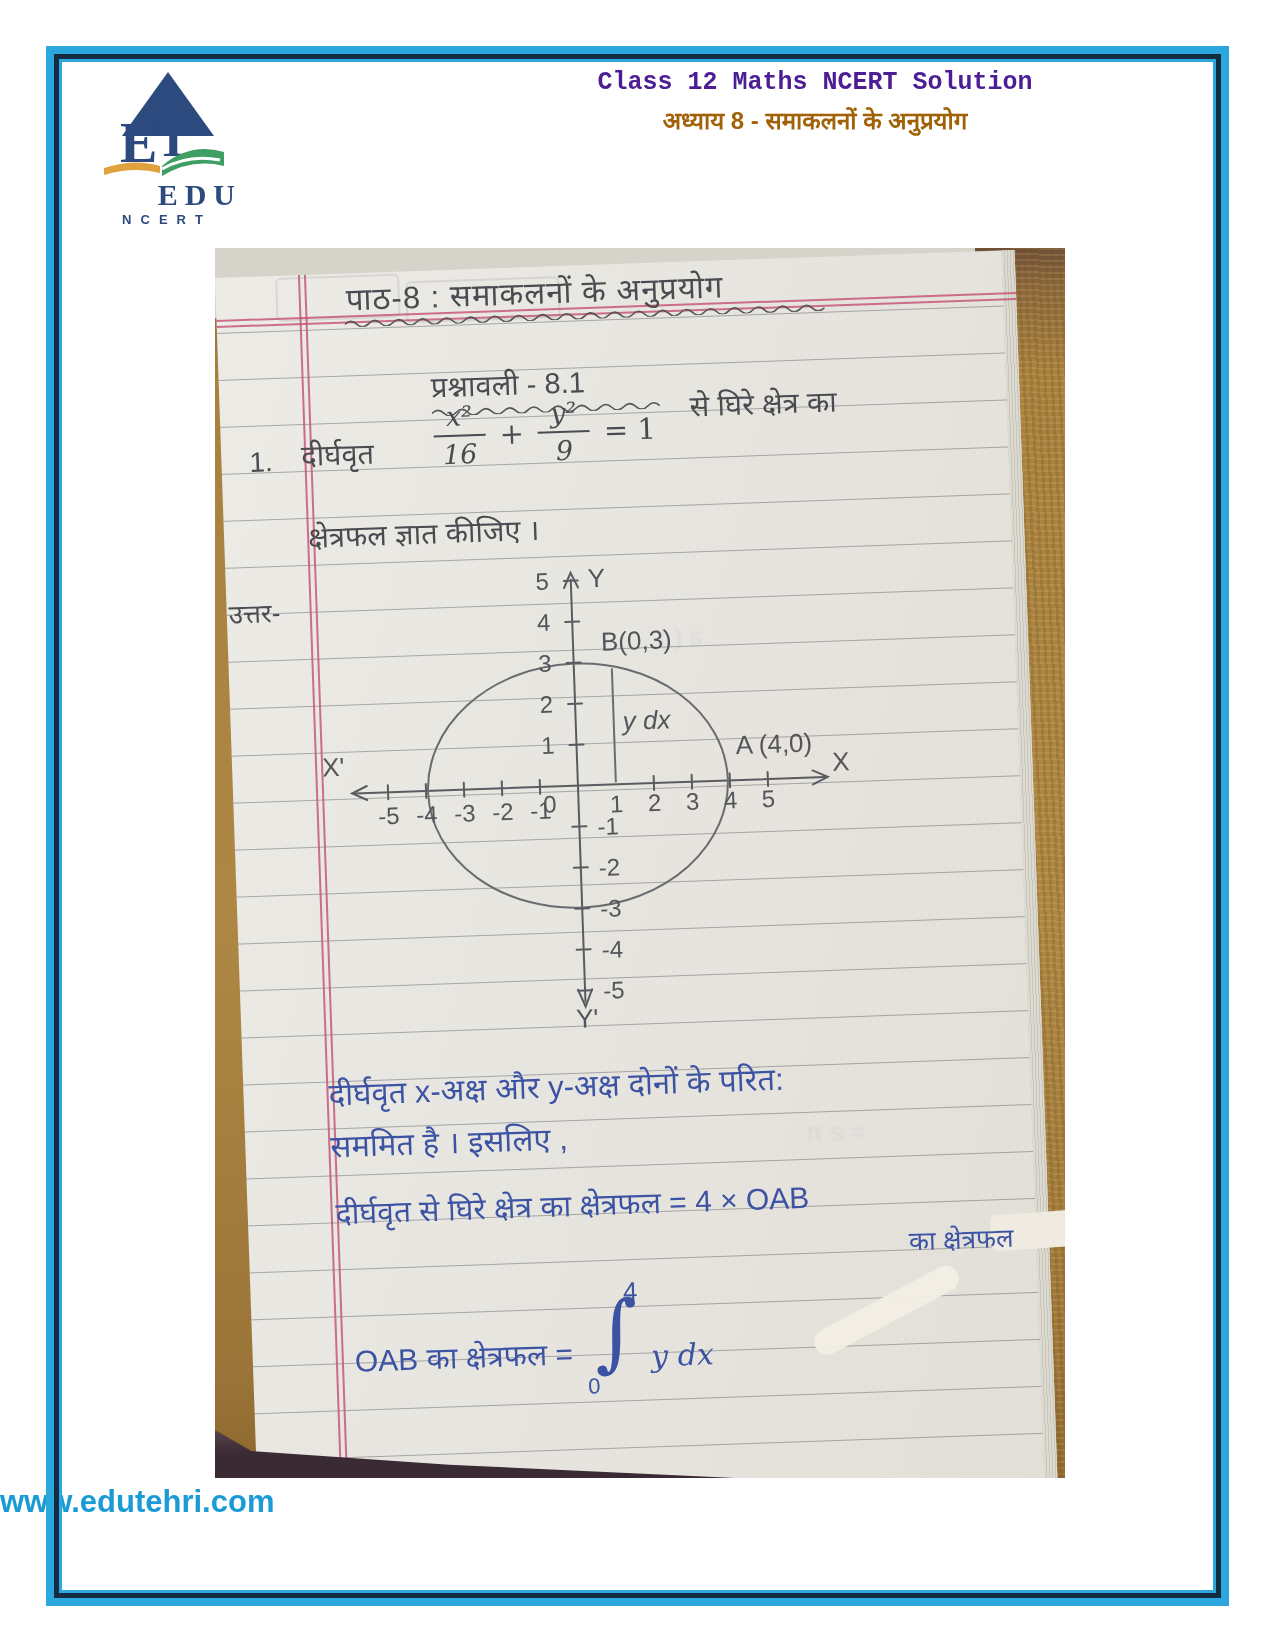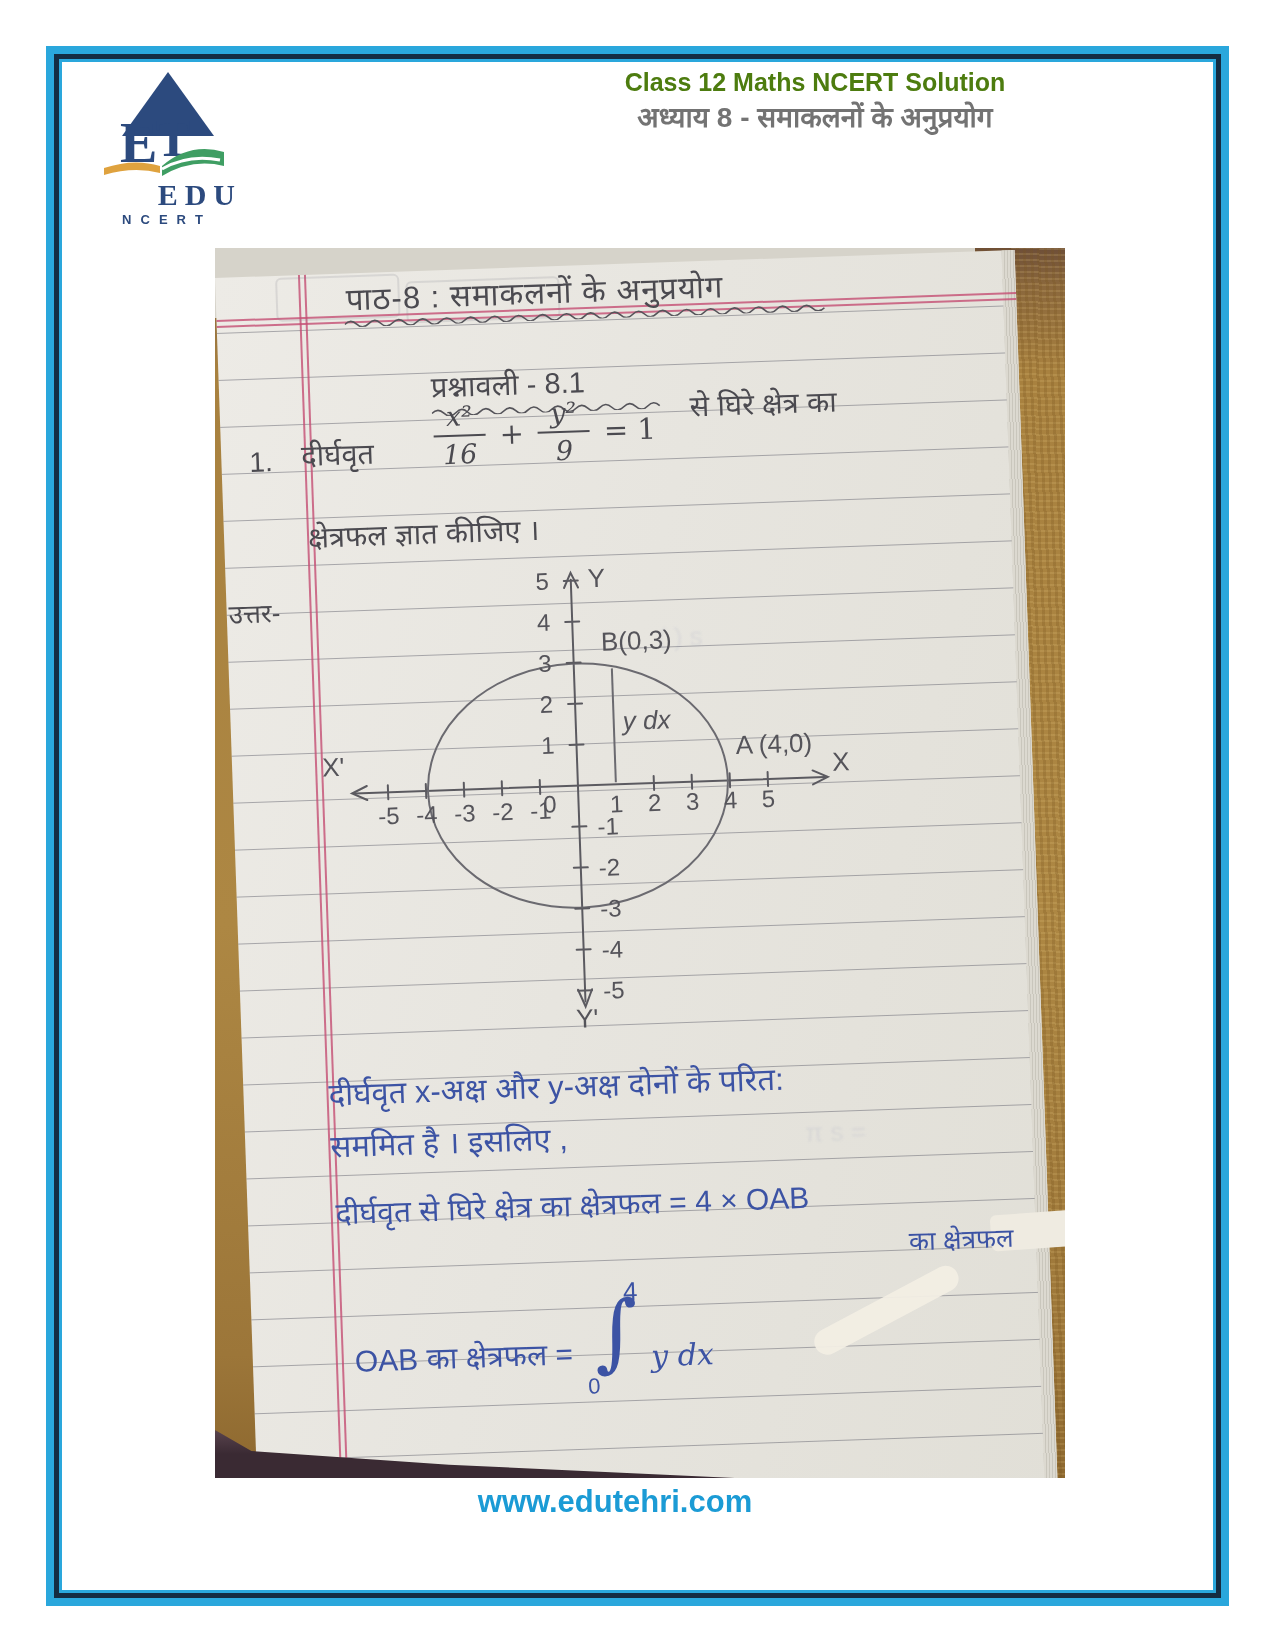--- a/index.html
+++ b/index.html
@@ -15,25 +15,25 @@
 
   
   .logo{position:absolute;left:92px;top:70px;width:150px;height:160px;z-index:5;}
   .logo-name{position:absolute;left:0;top:108px;width:150px;text-align:right;
     color:#2c4a7e;font-weight:bold;font-size:30px;letter-spacing:7px;font-family:"Liberation Serif",serif;}
   .logo-subname{position:absolute;left:0;top:142px;width:150px;text-align:center;
     color:#2c4a7e;font-weight:bold;font-size:13px;letter-spacing:9px;}
 
   
   .header{position:absolute;left:575px;top:68px;width:480px;text-align:center;z-index:5;}
-  .header-title{font-size:25px;font-weight:bold;color:#4d7c0f;}
-  .header-subtitle{font-size:28px;font-weight:bold;color:#737373;}
-
-  
-  .footer{position:absolute;left:0;top:1484px;width:1230px;text-align:center;z-index:5;}
+  .header-title{font-size:25px;font-weight:bold;color:#4c1d95;font-family:Liberation Mono, monospace;}
+  .header-subtitle{font-size:24px;font-weight:bold;color:#a16207;margin-top:6px;}
+
+  
+  .footer{position:absolute;left:0;top:1484px;width:1230px;z-index:5;}
   .footer-url{font-size:31px;font-weight:bold;color:#1b9bd5;}
 
   
   .photo{position:absolute;left:215px;top:248px;width:850px;height:1230px;overflow:hidden;
     background:
       linear-gradient(180deg,#6e4f38 0%,#8a673c 3%,#a8813f 10%,#ad8743 55%,#9c7639 90%,#8d682f 100%);
     z-index:4;}
   .photo .grain{position:absolute;right:0;top:0;width:90px;height:100%;
     background:
       repeating-linear-gradient(87deg, rgba(120,84,30,.25) 0 3px, rgba(0,0,0,0) 3px 7px),

